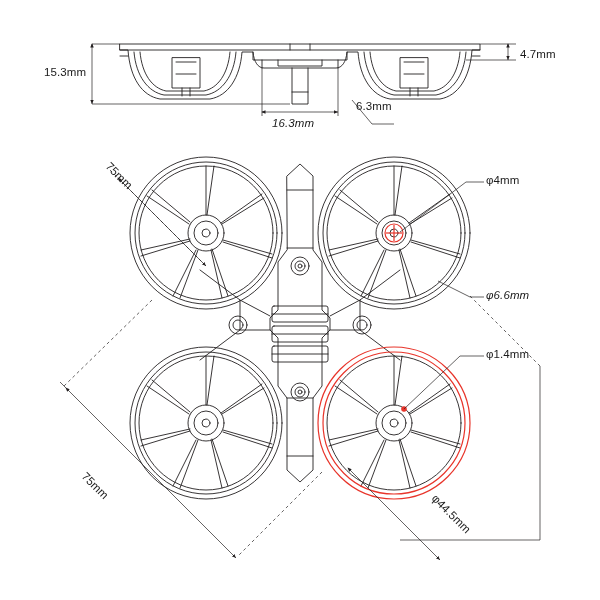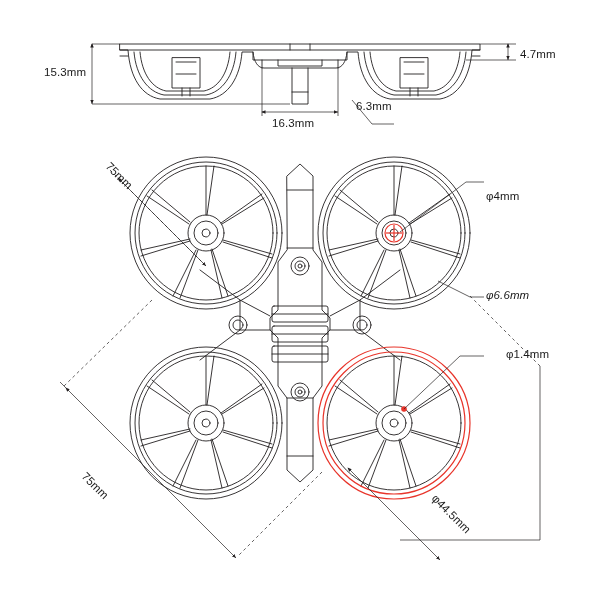--- a/index.html
+++ b/index.html
@@ -269,25 +269,25 @@
       <path d="M438,281 L470,297"></path>
       <path d="M470,297 L484,297"></path>
 
       <path d="M404,409 L460,356"></path>
       <path d="M460,356 L484,356"></path>
     </g>
   </svg>
 
   <div class="dim-label" style="left:44px; top:66px;">15.3mm</div>
   <div class="dim-label" style="left:520px; top:48px;">4.7mm</div>
-  <div class="dim-label" style="left:272px; top:117px;">16.3mm</div>
+  <div class="dim-label" style="left:272px; top:117px;font-style:italic;">16.3mm</div>
   <div class="dim-label" style="left:356px; top:100px;">6.3mm</div>
 
   <div class="dim-label rot-pos45" style="left:112px; top:160px;">75mm</div>
   <div class="dim-label rot-pos45" style="left:88px; top:470px;">75mm</div>
 
-  <div class="dim-label" style="left:486px; top:190px;">φ4mm</div>
+  <div class="dim-label" style="left:486px; top:174px;">φ4mm</div>
   <div class="dim-label" style="left:486px; top:289px;font-style:italic;">φ6.6mm</div>
-  <div class="dim-label" style="left:506px; top:348px;">φ1.4mm</div>
+  <div class="dim-label" style="left:486px; top:348px;">φ1.4mm</div>
 
   <div class="dim-label rot-pos45" style="left:438px; top:492px;">φ44.5mm</div>
 
 </div>
 
 </body></html>

